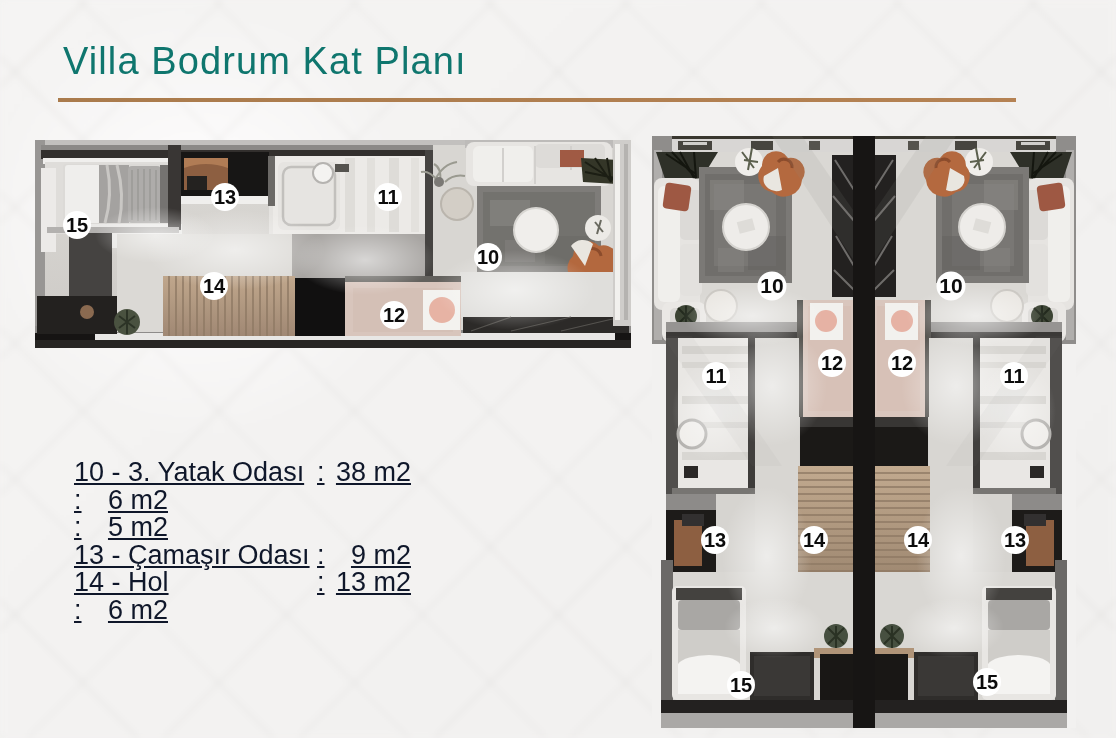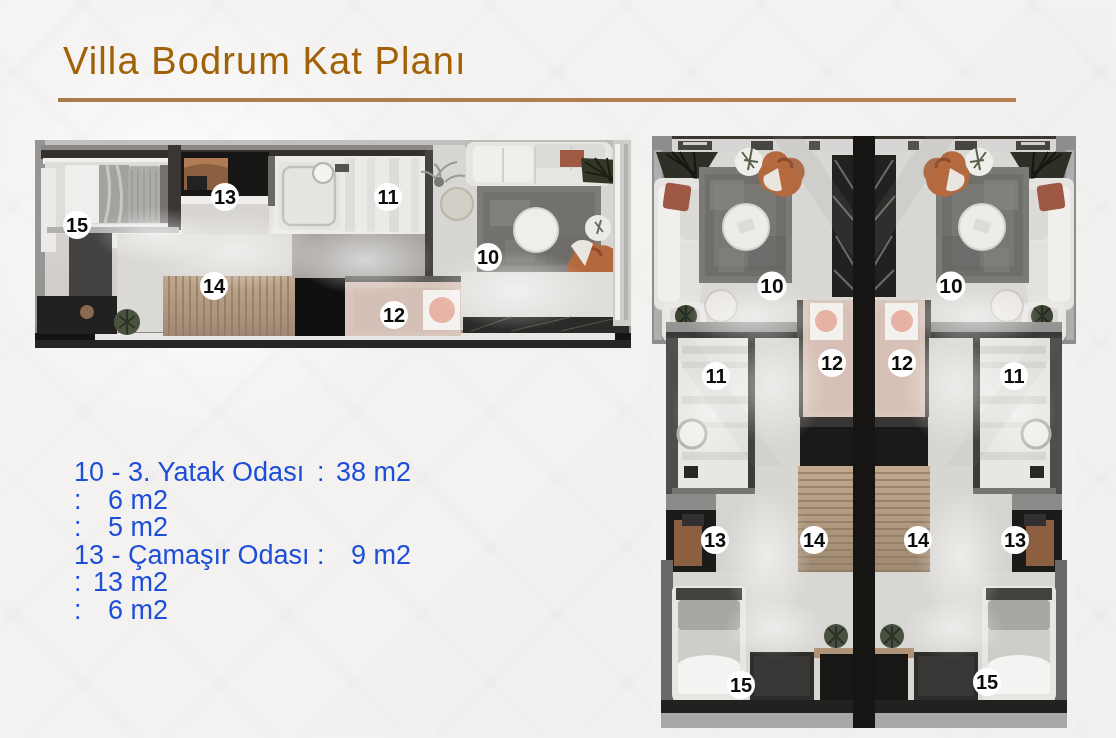--- a/index.html
+++ b/index.html
@@ -7,26 +7,26 @@
        font-family:"Liberation Sans", sans-serif;
        background:#f3f2f1;}
   .bgpat{position:absolute;inset:0;
     background:
       repeating-linear-gradient(45deg, rgba(208,206,204,0.22) 0 3px, rgba(0,0,0,0) 3px 96px),
       repeating-linear-gradient(-45deg, rgba(208,206,204,0.22) 0 3px, rgba(0,0,0,0) 3px 96px),
       radial-gradient(circle at 18% 30%, #fbfafa 0 8%, rgba(0,0,0,0) 20%),
       radial-gradient(circle at 75% 60%, #fafaf9 0 6%, rgba(0,0,0,0) 16%),
       linear-gradient(135deg,#f5f4f3,#f1f0ef);
     filter:blur(3px);}
-  .title{position:absolute;left:63px;top:40px;font-size:38px;color:#a16207;
+  .title{position:absolute;left:63px;top:40px;font-size:38px;color:#0f766e;
          letter-spacing:1.1px;font-weight:400;}
   .rule{position:absolute;left:58px;top:98px;width:958px;height:4px;
         background:linear-gradient(to right,#aa7b4c,#b58253);}
   .legend{position:absolute;left:74px;top:459px;font-size:27px;line-height:27.6px;
-          color:#1d4ed8;white-space:nowrap;}
+          color:#0f172a;white-space:nowrap;text-decoration:underline;}
   .legend .row{display:flex;}
   .legend .nm{width:243px;}
   .legend .co{width:10px;}
   .legend .va{width:84px;text-align:right;}
   svg{position:absolute;display:block;}
   text{font-family:"Liberation Sans",sans-serif;}
 </style>
 </head>
 <body>
 
@@ -49,20 +49,21 @@
 <div class="row">
       <span class="co">:</span>
       <span class="va">5 m2</span>
     </div>
 <div class="row">
       <span class="nm">13 - Çamaşır Odası</span>
       <span class="co">:</span>
       <span class="va">9 m2</span>
     </div>
 <div class="row">
+      <span class="nm">14 - Hol</span>
       <span class="co">:</span>
       <span class="va">13 m2</span>
     </div>
 <div class="row">
       <span class="co">:</span>
       <span class="va">6 m2</span>
     </div>
 </div>
 
 <svg id="leftplan" style="left:35px;top:140px" width="596" height="208" viewBox="0 0 596 208">

